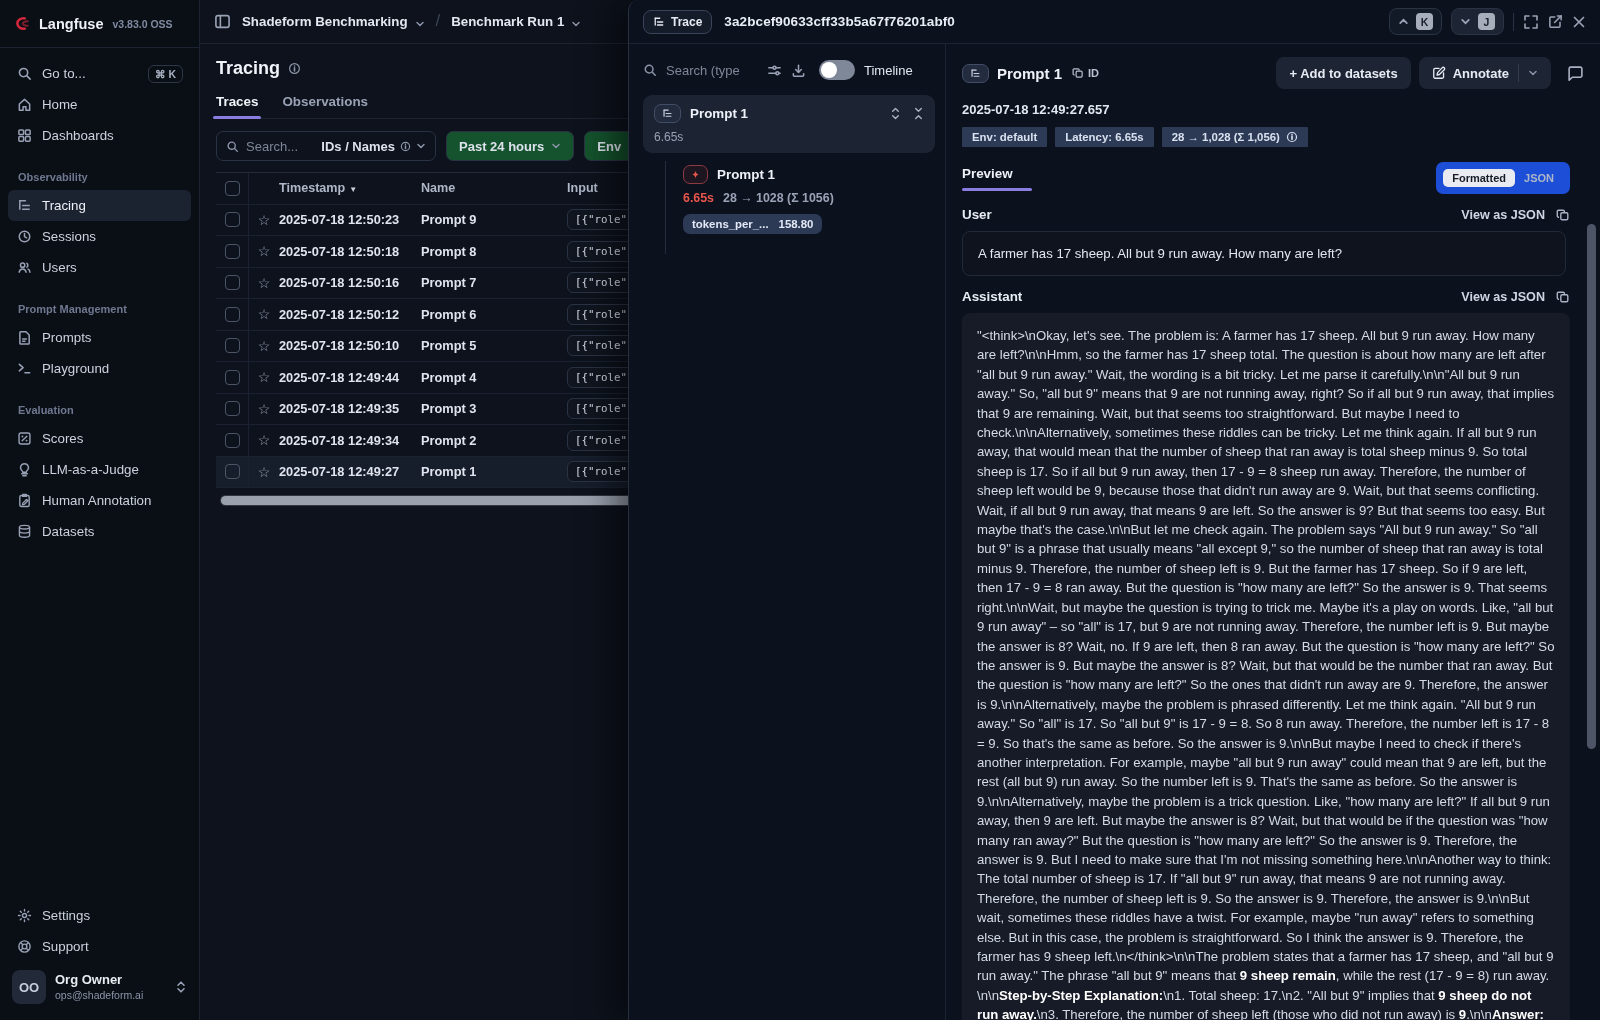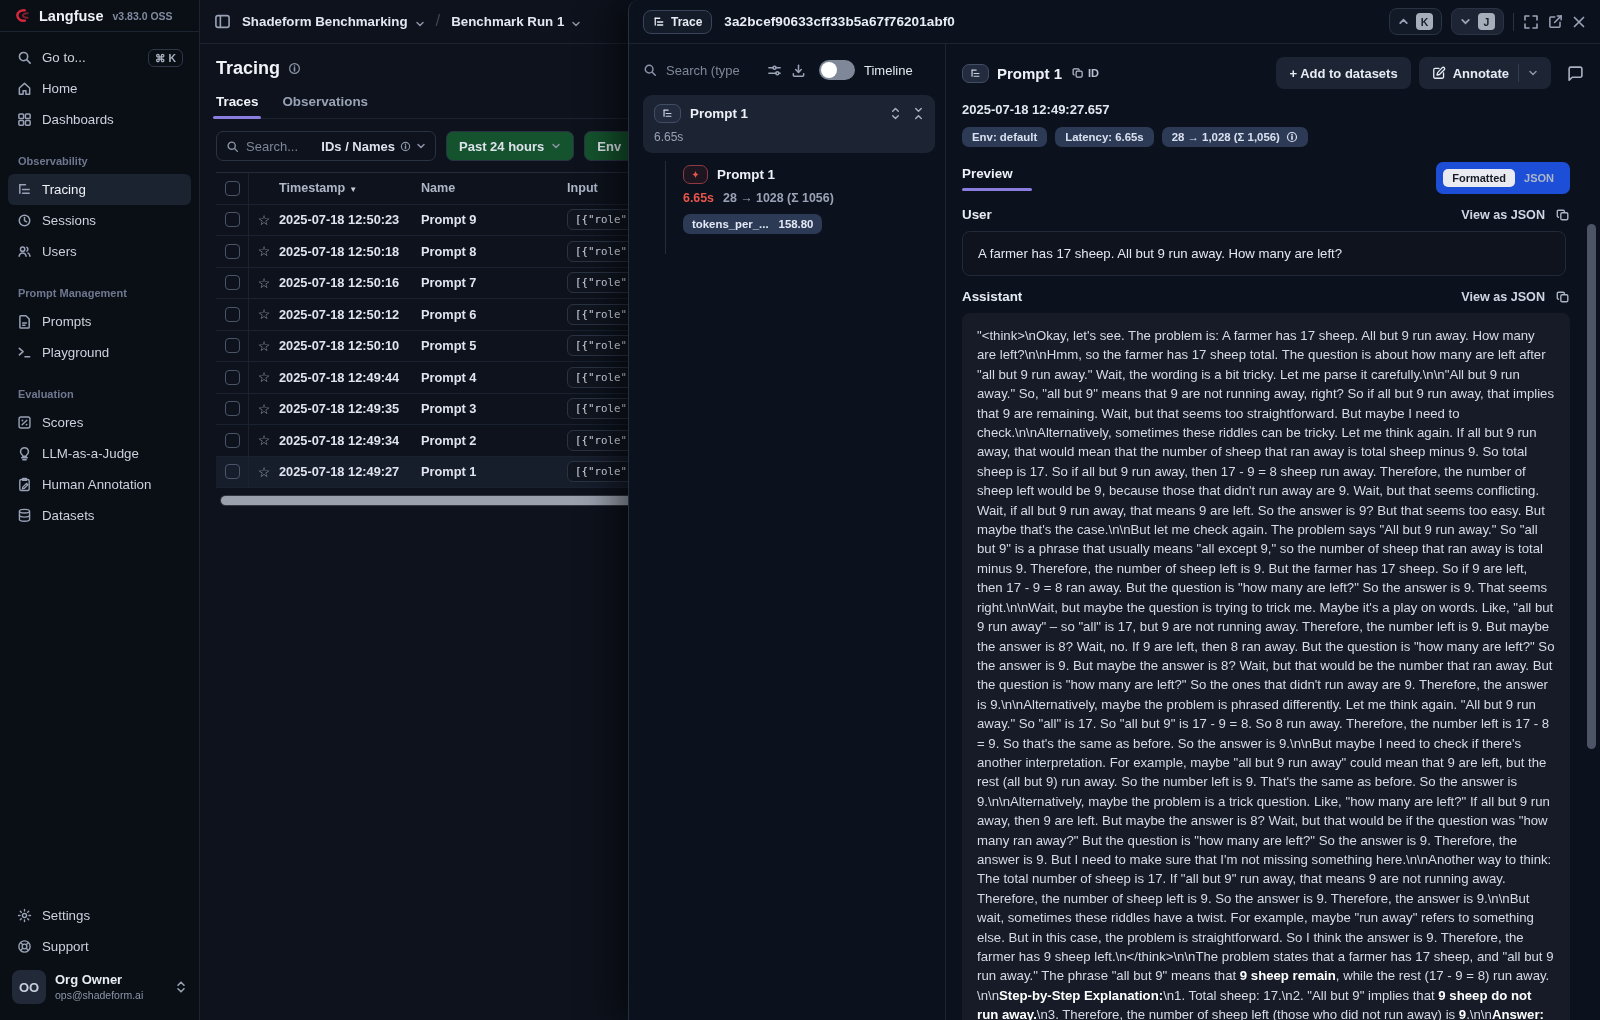--- a/index.html
+++ b/index.html
@@ -3,21 +3,21 @@
 <meta charset="utf-8">
 <style>
   *{margin:0;padding:0;box-sizing:border-box;}
   html,body{width:1600px;height:1020px;overflow:hidden;}
   body{background:#0c101a;font-family:"Liberation Sans",sans-serif;color:#dfe4ee;position:relative;}
   svg{display:block;}
   b{color:#ffffff;font-weight:700;}
 
   
   .sidebar{position:absolute;left:0;top:0;width:200px;height:100%;background:#0a0e15;border-right:1px solid #1c2331;display:flex;flex-direction:column;}
-  .side-logo{height:32px;display:flex;align-items:center;gap:7px;padding:0 13px;border-bottom:1px solid #1c2331;flex:none;}
+  .side-logo{height:48px;display:flex;align-items:center;gap:7px;padding:0 13px;border-bottom:1px solid #1c2331;flex:none;}
   .brand-name{font-weight:700;font-size:14.5px;color:#eef1f6;}
   .brand-ver{font-size:10.5px;color:#818aa0;font-weight:600;margin-left:2px;}
   .side-nav{padding:10px 8px 0;flex:none;}
   .nav-item{height:31px;display:flex;align-items:center;gap:10px;padding:0 8px;border-radius:6px;color:#ccd2de;font-size:13.3px;cursor:default;}
   .nav-item .ic{width:16px;height:16px;color:#98a1b5;flex:none;display:flex;align-items:center;justify-content:center;}
   .nav-item.active{background:#1b2230;color:#eef1f6;}
   .kbd{margin-left:auto;border:1px solid #2e3748;border-radius:6px;padding:2px 6px;font-size:10.5px;color:#aab2c2;font-weight:600;}
   .section-label{font-size:11px;font-weight:700;color:#6f7890;padding:20px 10px 7px;}
   .side-bottom{margin-top:auto;padding:0 8px 8px;}
   .user-row{display:flex;align-items:center;gap:9px;padding:8px 4px;}
@@ -95,21 +95,21 @@
   .detail-col{flex:1;position:relative;padding:13px 16px 0;min-width:0;}
   .detail-header{display:flex;align-items:center;gap:8px;}
   .detail-title{font-size:15px;font-weight:700;color:#eef1f7;}
   .id-btn{display:flex;gap:4px;align-items:center;color:#b9c1d0;font-size:11px;font-weight:700;margin-left:2px;}
   .hspacer{flex:1;}
   .btn{background:#1d2534;border-radius:8px;height:32px;display:flex;align-items:center;gap:7px;padding:0 13px;font-size:13px;font-weight:600;color:#e7ebf3;}
   .btn .divline{width:1px;height:18px;background:#333d4f;margin:0 2px;}
   .chat-btn{margin-left:8px;color:#aab3c4;}
   .detail-ts{margin-top:13px;font-size:13px;font-weight:700;color:#e2e7f0;}
   .badge-row{display:flex;gap:8px;margin-top:10px;}
-  .badge{background:#2d3a55;border-radius:7px;padding:4px 10px;font-size:11.4px;font-weight:700;color:#d9e1f0;display:flex;align-items:center;gap:6px;}
+  .badge{background:#2d3a55;border-radius:1px;padding:4px 10px;font-size:11.4px;font-weight:700;color:#d9e1f0;display:flex;align-items:center;gap:6px;}
   .preview-row{display:flex;align-items:center;margin-top:15px;}
   .preview-tab{font-size:13.4px;font-weight:700;color:#eef1f7;position:relative;padding-bottom:10px;}
   .preview-tab::after{content:"";position:absolute;left:0;bottom:0;width:70px;height:3px;background:#8b7ce0;border-radius:2px;}
   .format-toggle{margin-left:auto;background:#1d4ed8;border-radius:7px;padding:7px;display:flex;font-size:11px;font-weight:700;margin-right:14px;}
   .fmt-on{background:#e9ebf0;color:#161b26;border-radius:5px;padding:3px 9px;}
   .fmt-off{color:#aeb7c8;padding:3px 9px;}
   .section-row{display:flex;align-items:center;margin-top:13px;margin-right:14px;}
   .section-title{font-size:13.4px;font-weight:700;color:#e8ecf3;}
   .view-json{margin-left:auto;display:flex;gap:11px;align-items:center;font-size:12.6px;font-weight:700;color:#cfd6e3;}
   .copy-ic{color:#aab3c4;}

